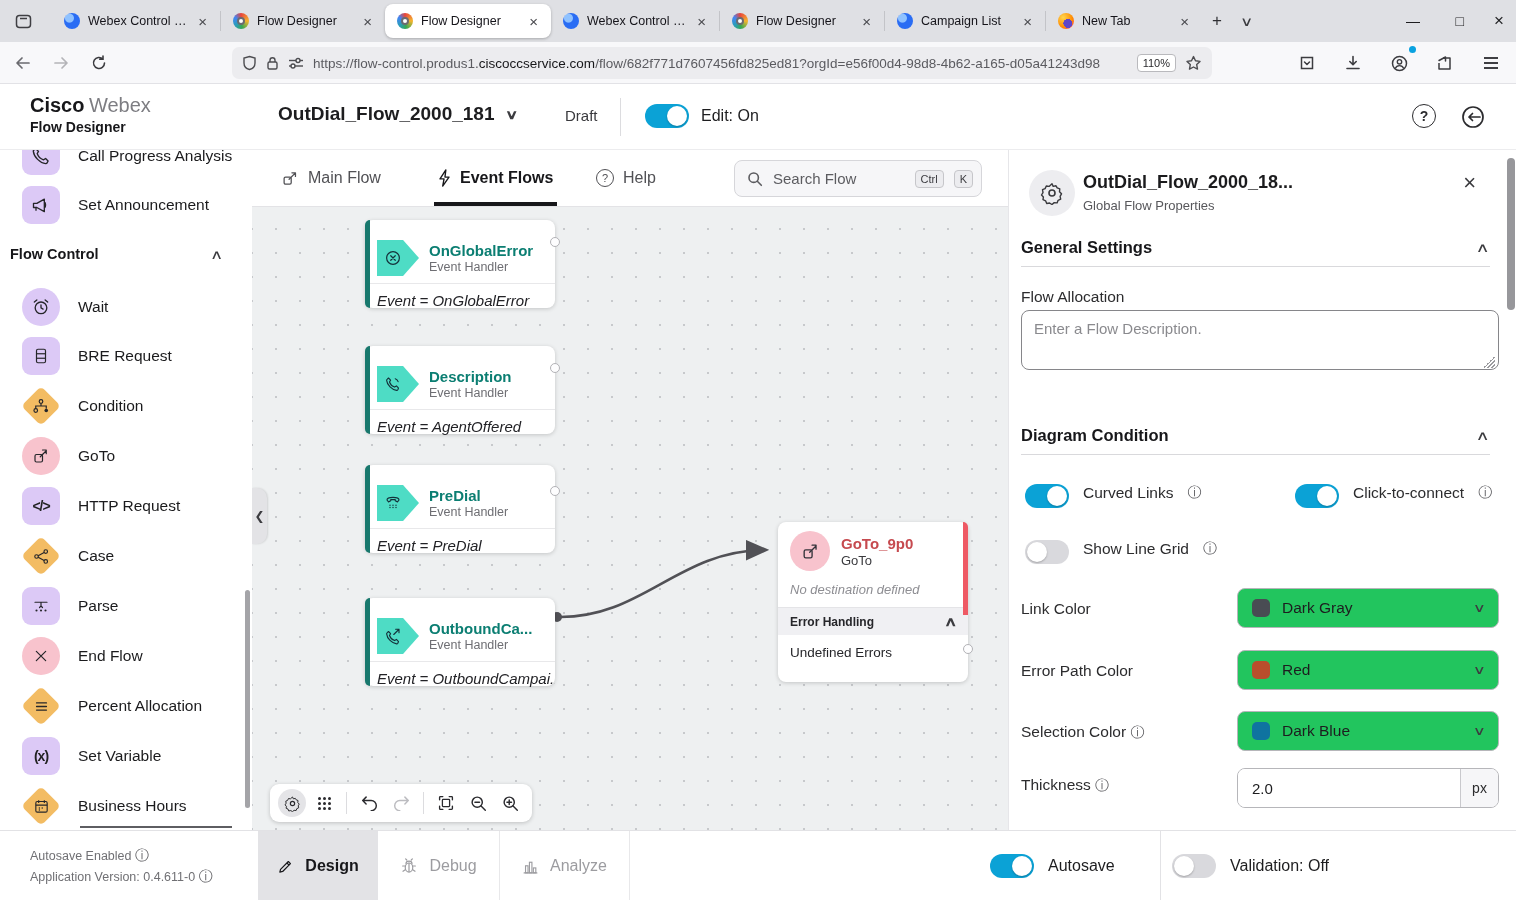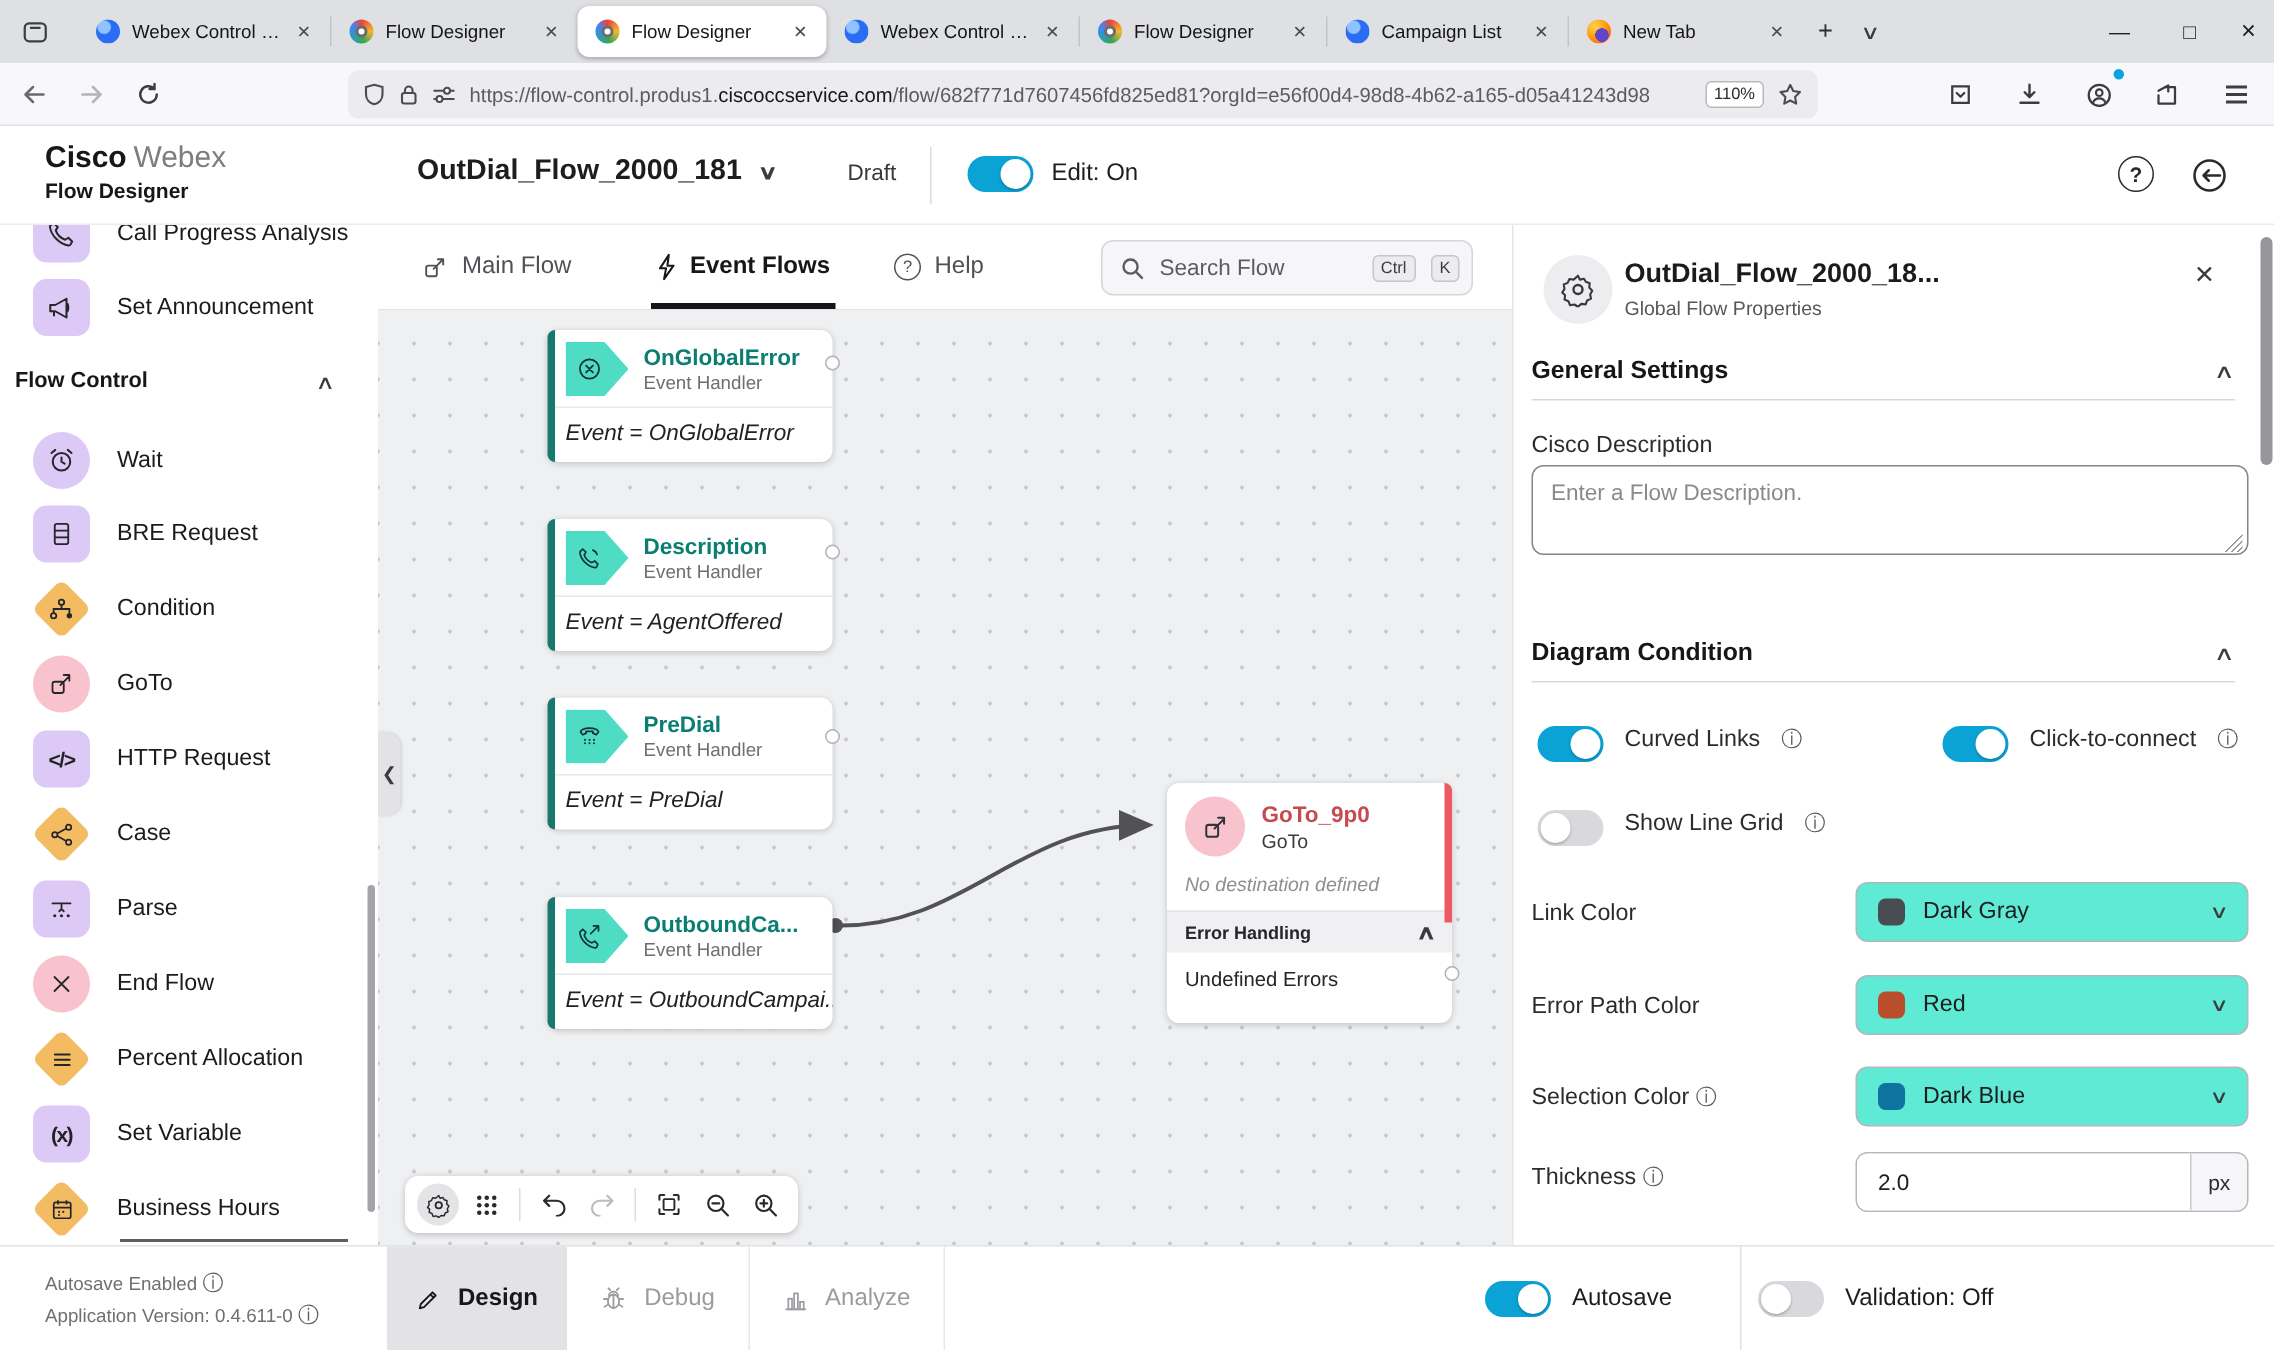--- a/index.html
+++ b/index.html
@@ -71,21 +71,21 @@
 .ctab.active{color:#17171a;font-weight:bold}
 .ctab.active::after{content:"";position:absolute;left:-4px;right:-4px;bottom:0;height:4px;background:#17171a}
 .helpq{width:18px;height:18px;border-radius:50%;border:1.4px solid #515155;font-size:11px;display:flex;align-items:center;justify-content:center}
 .searchbox{position:absolute;right:26px;top:10px;width:248px;height:37px;background:#f6f6f8;border:1px solid #d6d6da;border-radius:8px;display:flex;align-items:center;gap:10px;padding:0 8px 0 12px}
 .searchbox .ph{flex:1;font-size:15px;color:#5c5c60}
 .kbd{font-size:11px;color:#3c3c40;background:#ececef;border:1px solid #c6c6ca;border-radius:4px;padding:2px 5px;min-width:18px;text-align:center}
 .canvbody{position:absolute;left:0;top:57px;width:756px;height:623px;background:#eef0f1;background-image:radial-gradient(#c7c9cc 1.2px,transparent 1.4px);background-size:24px 24px;background-position:12px 10px;overflow:hidden}
 .collapsetab{position:absolute;left:0;top:281px;width:15px;height:56px;background:#e3e3e6;border-radius:0 10px 10px 0;display:flex;align-items:center;justify-content:center;font-size:12px;color:#3c3c40;box-shadow:1px 0 2px rgba(0,0,0,.12)}
 .node{position:absolute;left:113px;width:190px;height:88px;background:#fff;border-radius:8px;box-shadow:0 1px 4px rgba(0,0,0,.18)}
 .node::before{content:"";position:absolute;left:0;top:0;bottom:0;width:5px;background:#18786d;border-radius:8px 0 0 8px}
-.nhead{display:flex;align-items:center;gap:10px;padding:8px 8px 7px 12px}
+.nhead{display:flex;align-items:center;gap:10px;padding:20px 8px 7px 12px}
 .badge{width:42px;height:36px;background:#4edcc5;clip-path:polygon(0 0,62% 0,100% 50%,62% 100%,0 100%);display:flex;align-items:center;justify-content:center;padding-right:10px;flex:0 0 auto}
 .ntitle{font-size:15px;font-weight:bold;color:#0b7e72;white-space:nowrap}
 .nsub{font-size:12.5px;color:#6e6e73;margin-top:1px}
 .ndiv{height:1px;background:#e8e8ea;margin:0}
 .ndetail{font-size:15px;font-style:italic;color:#222226;padding:8px 12px;white-space:nowrap;overflow:hidden}
 .port{position:absolute;width:10px;height:10px;border-radius:50%;background:#fdfdfe;border:1.5px solid #b2b2b6;right:-5px}
 .gotonode{position:absolute;left:526px;top:315px;width:190px;height:160px;background:#fff;border-radius:8px;box-shadow:0 1px 4px rgba(0,0,0,.18)}
 .gstripe{position:absolute;right:0;top:0;width:5px;height:93px;background:#ee5964;border-radius:0 8px 0 0}
 .ghead{display:flex;align-items:center;gap:11px;padding:9px 10px 4px 12px}
 .gbadge{width:40px;height:40px;border-radius:50%;background:#f8c3cd;display:flex;align-items:center;justify-content:center;flex:0 0 auto}
@@ -107,21 +107,21 @@
 .pclose{position:absolute;right:40px;top:20px;font-size:22px;color:#3a3a3e}
 .psect{position:absolute;left:12px;font-size:16.5px;font-weight:bold;color:#17171a}
 .pchev{position:absolute;right:28px;font-size:13px;color:#3c3c40;transform:scaleX(1.5)}
 .pdiv{position:absolute;left:12px;right:26px;height:1px;background:#d9d9dc}
 .plabel{font-size:15.5px;color:#2c2c2e}
 .pdesc{position:absolute;left:12px;top:160px;width:478px;height:60px;border:1px solid #86868a;border-radius:8px;font-family:"Liberation Sans",sans-serif;font-size:15px;padding:9px 12px;color:#2c2c2e;resize:none;background:#fff}
 .pdesc::placeholder{color:#8a8a8e}
 .resz{position:absolute;left:474px;top:206px;width:12px;height:12px;background:linear-gradient(135deg,transparent 0 50%,#9a9a9e 50% 56%,transparent 56% 66%,#9a9a9e 66% 72%,transparent 72% 82%,#9a9a9e 82% 88%,transparent 88%)}
 .tglrow{position:absolute;display:flex;align-items:flex-start;gap:14px}
 .info{font-size:14px;color:#5c5c60}
-.pselect{position:absolute;left:228px;width:262px;height:40px;border:1px solid #b6b6ba;border-radius:8px;display:flex;align-items:center;gap:12px;padding:0 14px;background:#5eead4}
+.pselect{position:absolute;left:228px;width:262px;height:40px;border:1px solid #b6b6ba;border-radius:8px;display:flex;align-items:center;gap:12px;padding:0 14px;background:#22c55e}
 .swatch{width:18px;height:18px;border-radius:5px;flex:0 0 auto}
 .pselect .val{flex:1;font-size:15.5px;color:#1d1d1f}
 .pselect .dd{font-size:12px;color:#3c3c40;transform:scaleX(1.5)}
 .pthick{position:absolute;left:228px;width:262px;height:40px;border:1px solid #b6b6ba;border-radius:8px;display:flex;background:#fff;overflow:hidden}
 .pthick input{flex:1;border:0;outline:0;font-size:15px;padding:0 14px;color:#1d1d1f;font-family:"Liberation Sans",sans-serif;min-width:0}
 .pthick .unit{width:38px;border-left:1px solid #c9c9cd;background:#f6f6f8;display:flex;align-items:center;justify-content:center;font-size:14px;color:#2c2c2e}
 .pgscroll{position:absolute;right:1px;top:8px;width:8px;height:152px;border-radius:4px;background:#97979b}
 
 .footer{position:absolute;left:0;top:830px;width:100%;height:70px;background:#fff;border-top:1px solid #e2e2e5}
 .fnotes{position:absolute;left:30px;top:14px;font-size:12.5px;color:#707074;line-height:20px}
@@ -624,21 +624,21 @@
         </svg>
       </span>
     <div class="ptitle">OutDial_Flow_2000_18...</div>
     <div class="psub">Global Flow Properties</div>
     <span class="pclose">×</span>
 
     <div class="psect" style="top:88px">General Settings</div>
     <span class="pchev" style="top:90px">∧</span>
     <div class="pdiv" style="top:116px"></div>
 
-    <div class="plabel" style="position:absolute;left:12px;top:138px">Cisco Description</div>
+    <div class="plabel" style="position:absolute;left:12px;top:138px">Flow Allocation</div>
     <textarea class="pdesc" placeholder="Enter a Flow Description." style=""></textarea>
     <span class="resz"></span>
 
     <div class="psect" style="top:276px">Diagram Condition</div>
     <span class="pchev" style="top:278px">∧</span>
     <div class="pdiv" style="top:304px"></div>
 
     <div class="tglrow" style="left:16px;top:334px">
       <span class="tgl on"></span>
       <span class="plabel">Curved Links</span>

